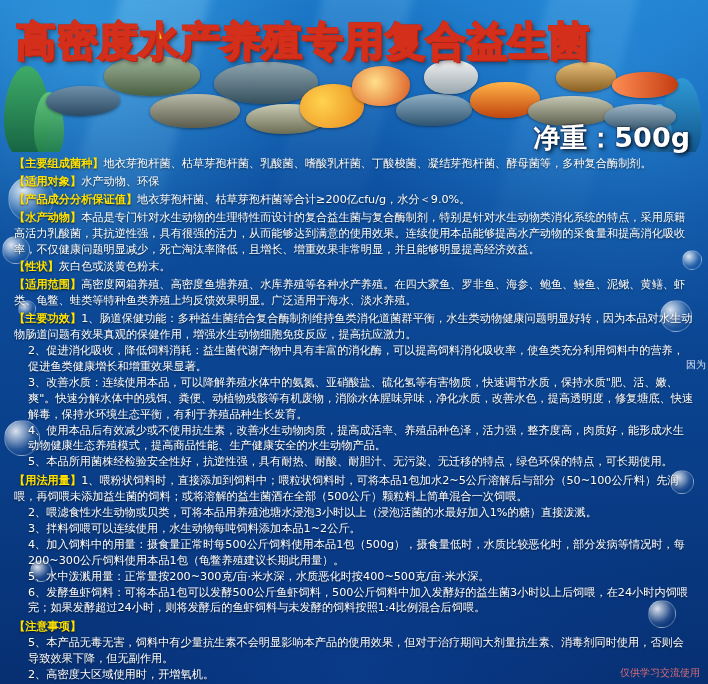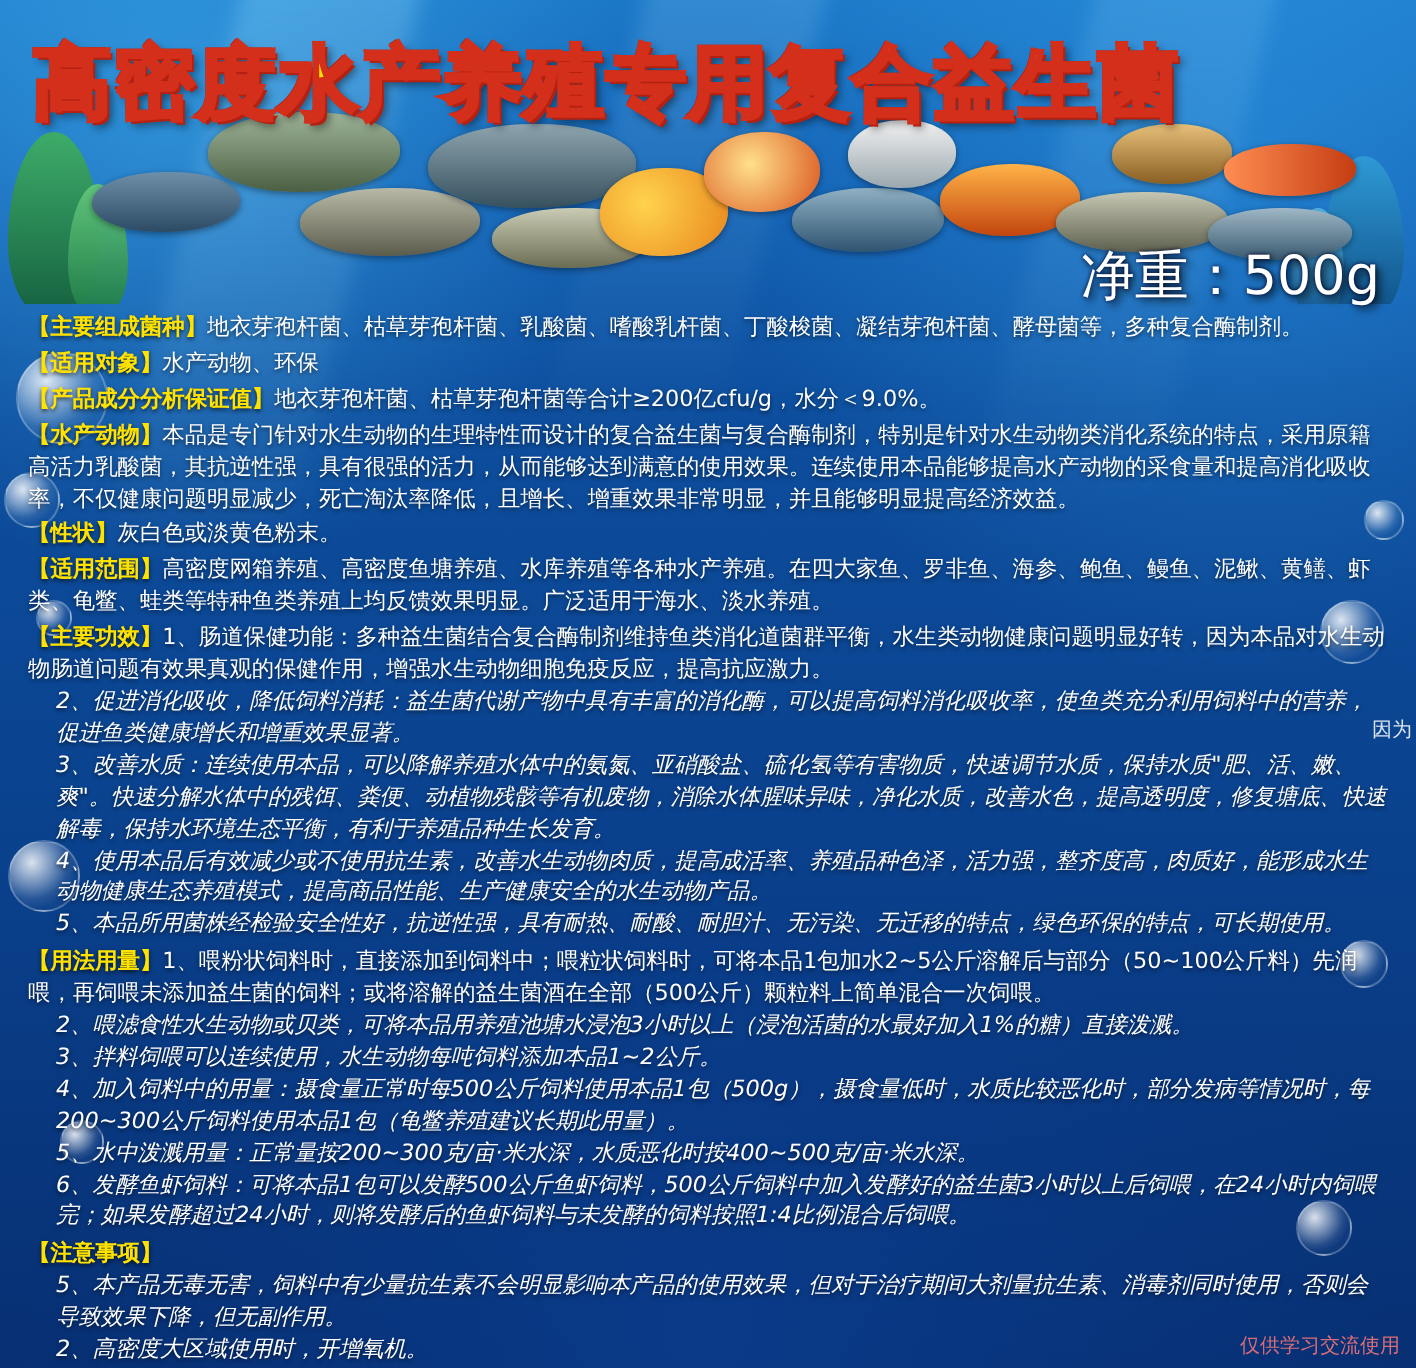--- a/index.html
+++ b/index.html
@@ -98,21 +98,21 @@
       3px 3px 5px rgba(0,0,0,.55);
   }
 
   
   .net-weight {
     position: absolute;
     right: 18px;
     top: 120px;
     z-index: 7;
     font-size: 27px;
-    font-weight: normal;
+    font-weight: bold;
     color: #ffffff;
     text-shadow: 2px 2px 4px rgba(0,0,0,.75), 0 0 2px #003;
     white-space: nowrap;
   }
 
   
   .content {
     position: absolute;
     left: 14px;
     top: 156px;
@@ -129,21 +129,21 @@
     color: #ffe200;
     font-weight: bold;
     text-shadow: 0 1px 2px rgba(0,0,0,.7);
   }
   .body-txt { display: inline; }
   .para {
     text-indent: 0;
     margin: 0;
     padding: 0 0 0 0;
   }
-  .indent { padding-left: 14px; font-style: italic; }
+  .indent { padding-left: 14px; }
   .sec-gap { margin-top: 3px; }
 
   .watermark {
     position: absolute;
     right: 8px;
     bottom: 4px;
     color: rgba(255,120,120,0.85);
     font-size: 10px;
     z-index: 9;
     text-shadow: none;

